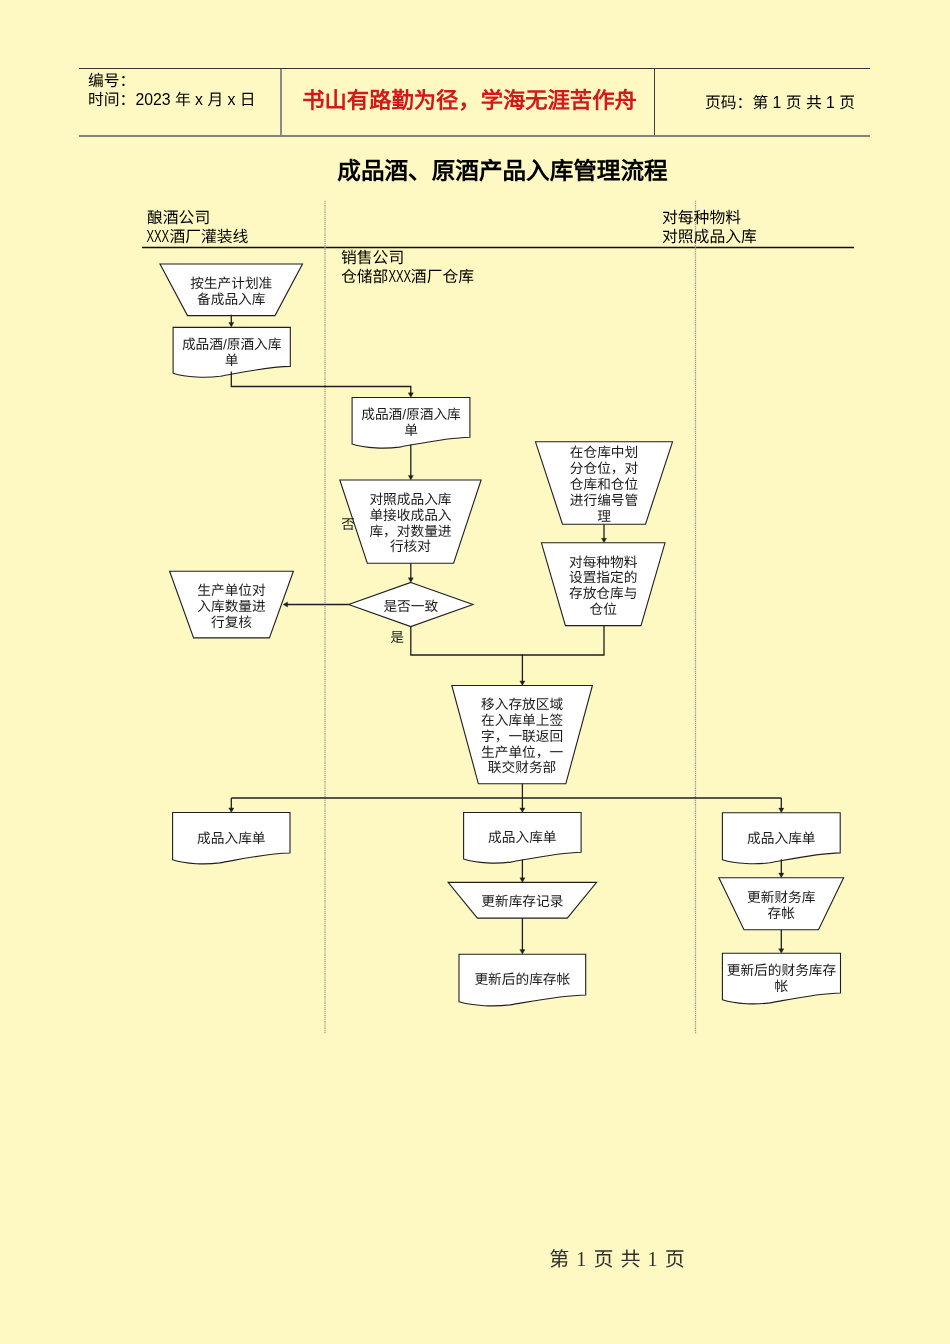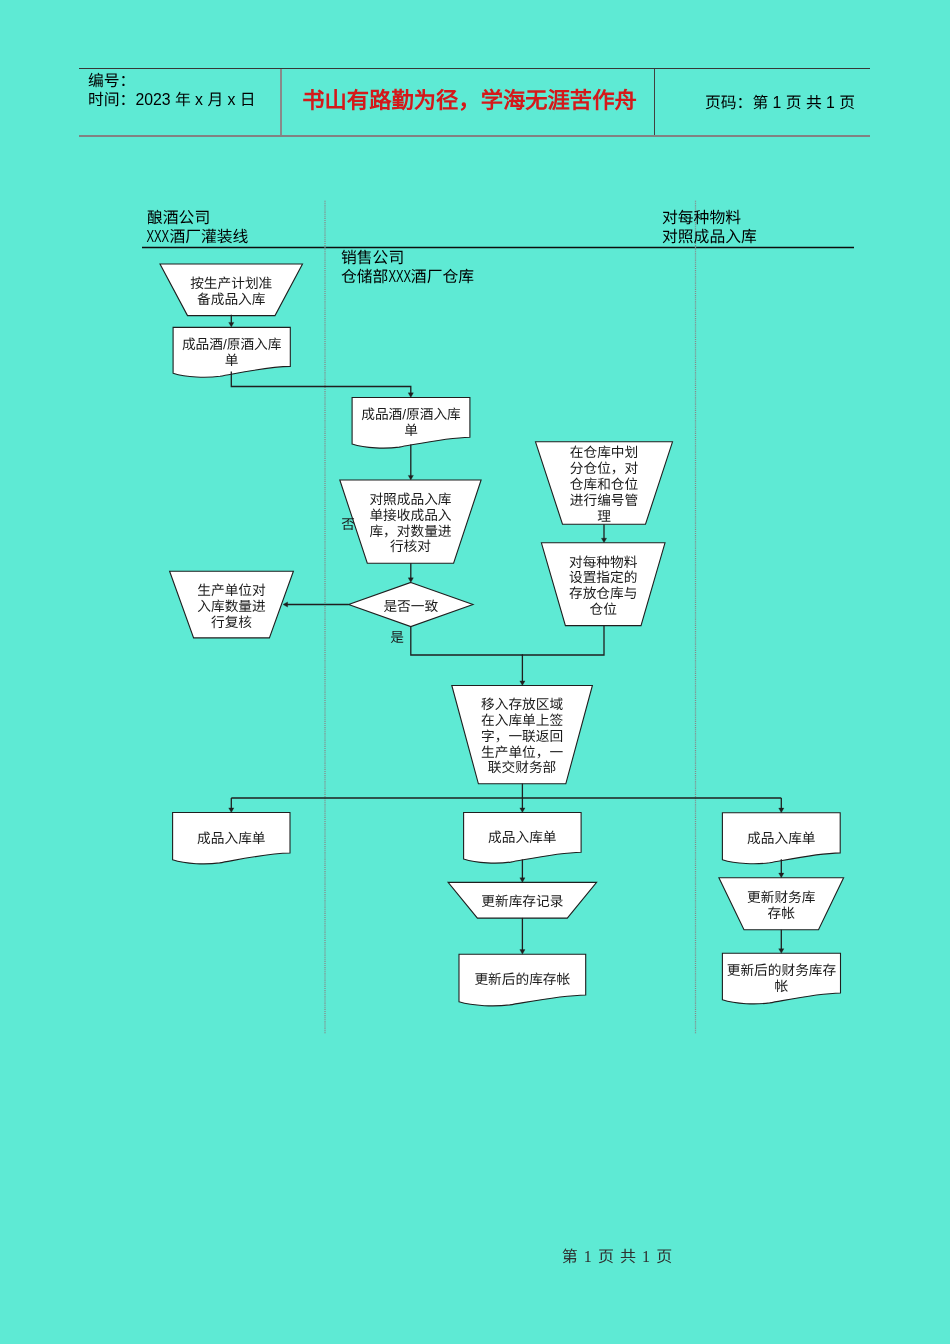--- a/index.html
+++ b/index.html
@@ -1,20 +1,20 @@
 <!DOCTYPE html>
 <html lang="zh-CN"><head>
 <meta charset="utf-8">
 <title>flow</title>
 <style>
   html,body{margin:0;padding:0;background:#ffffff;}
   body{width:950px;height:1344px;position:relative;
        font-family:"Liberation Sans",sans-serif;color:#000;
        -webkit-font-smoothing:antialiased;}
-  #page{position:absolute;left:0;top:0;width:950px;height:1344px;overflow:hidden;background:#5eead4;}
+  #page{position:absolute;left:0;top:0;width:950px;height:1344px;overflow:hidden;background:#fef9c3;}
 
   
   #hdr{position:absolute;left:79px;top:68px;width:791px;height:68px;}
   #hdr .bt{position:absolute;left:0;top:-0.5px;width:791px;height:1.6px;background:#363636;}
   #hdr .bb{position:absolute;left:0;top:66.5px;width:791px;height:2.6px;background:#828282;}
   #hdr .v1{position:absolute;left:200.7px;top:0.5px;width:2.6px;height:66.2px;background:#8a8a8a;}
   #hdr .v2{position:absolute;left:574.7px;top:0.5px;width:1.7px;height:66.2px;background:#404040;}
   #hdr .cell{position:absolute;}
   #hdr .c1{left:9px;top:3px;width:190px;font-size:15.8px;line-height:19.4px;}
   #hdr .c2{left:203px;top:14px;width:375px;text-align:center;font-size:22.3px;
@@ -27,21 +27,21 @@
          font-size:23.6px;font-weight:bold;font-family:"Liberation Serif",serif;
          letter-spacing:0px;padding-left:55px;box-sizing:border-box;}
 
   
   .lane{position:absolute;text-align:left;font-size:15.8px;line-height:19.6px;}
   .lane .lat{display:inline-block;transform:scaleX(0.72);transform-origin:center;
              letter-spacing:0;margin:0 -4.6px;}
 
   
   #footer{position:absolute;left:0;top:1243px;width:950px;text-align:center;
-          font-size:16px;font-family:"Liberation Serif",serif;color:#2f2f2f;
+          font-size:20px;font-family:"Liberation Serif",serif;color:#2f2f2f;
           letter-spacing:1.05px;padding-left:285px;box-sizing:border-box;}
 
   svg#flow{position:absolute;left:0;top:0;width:950px;height:1344px;}
   svg#flow text{font-family:"Liberation Sans",sans-serif;font-size:13.7px;fill:#1a1a1a;
     -webkit-font-smoothing:antialiased;text-rendering:geometricPrecision;}
 </style>
 </head>
 <body>
 
 <div id="page" lang="zh-CN">
@@ -52,20 +52,21 @@
     <div class="v1"></div>
     <div class="v2"></div>
     <div class="cell c1">
       <div>编号：</div>
       <div>时间：2023 年 x 月 x 日</div>
     </div>
     <div class="cell c2" style="color: rgb(212, 25, 26);">书山有路勤为径，学海无涯苦作舟</div>
     <div class="cell c3">页码：第 1 页 共 1 页</div>
   </div>
 
+  <div id="title">成品酒、原酒产品入库管理流程</div>
 
   <svg id="flow" viewBox="0 0 950 1344">
       <line x1="142" y1="247.5" x2="854" y2="247.5" stroke="#0d0d0d" stroke-width="1.6"></line>
       <line x1="325" y1="200.8" x2="325" y2="1033.2" stroke="#868686" stroke-width="1.25" stroke-dasharray="1 0.92"></line>
       <line x1="695.5" y1="200.8" x2="695.5" y2="1033.2" stroke="#868686" stroke-width="1.25" stroke-dasharray="1 0.92"></line>
       <path d="M160 264 L302.5 264 L275 315.6 L187.5 315.6 Z" fill="#fff" stroke="#1f1f1f" stroke-width="1.1" stroke-linejoin="miter"></path>
       <g>
         <text x="231.25" y="287.97499999999997" text-anchor="middle">按生产计划准</text>
         <text x="231.25" y="303.825" text-anchor="middle">备成品入库</text>
       </g>

